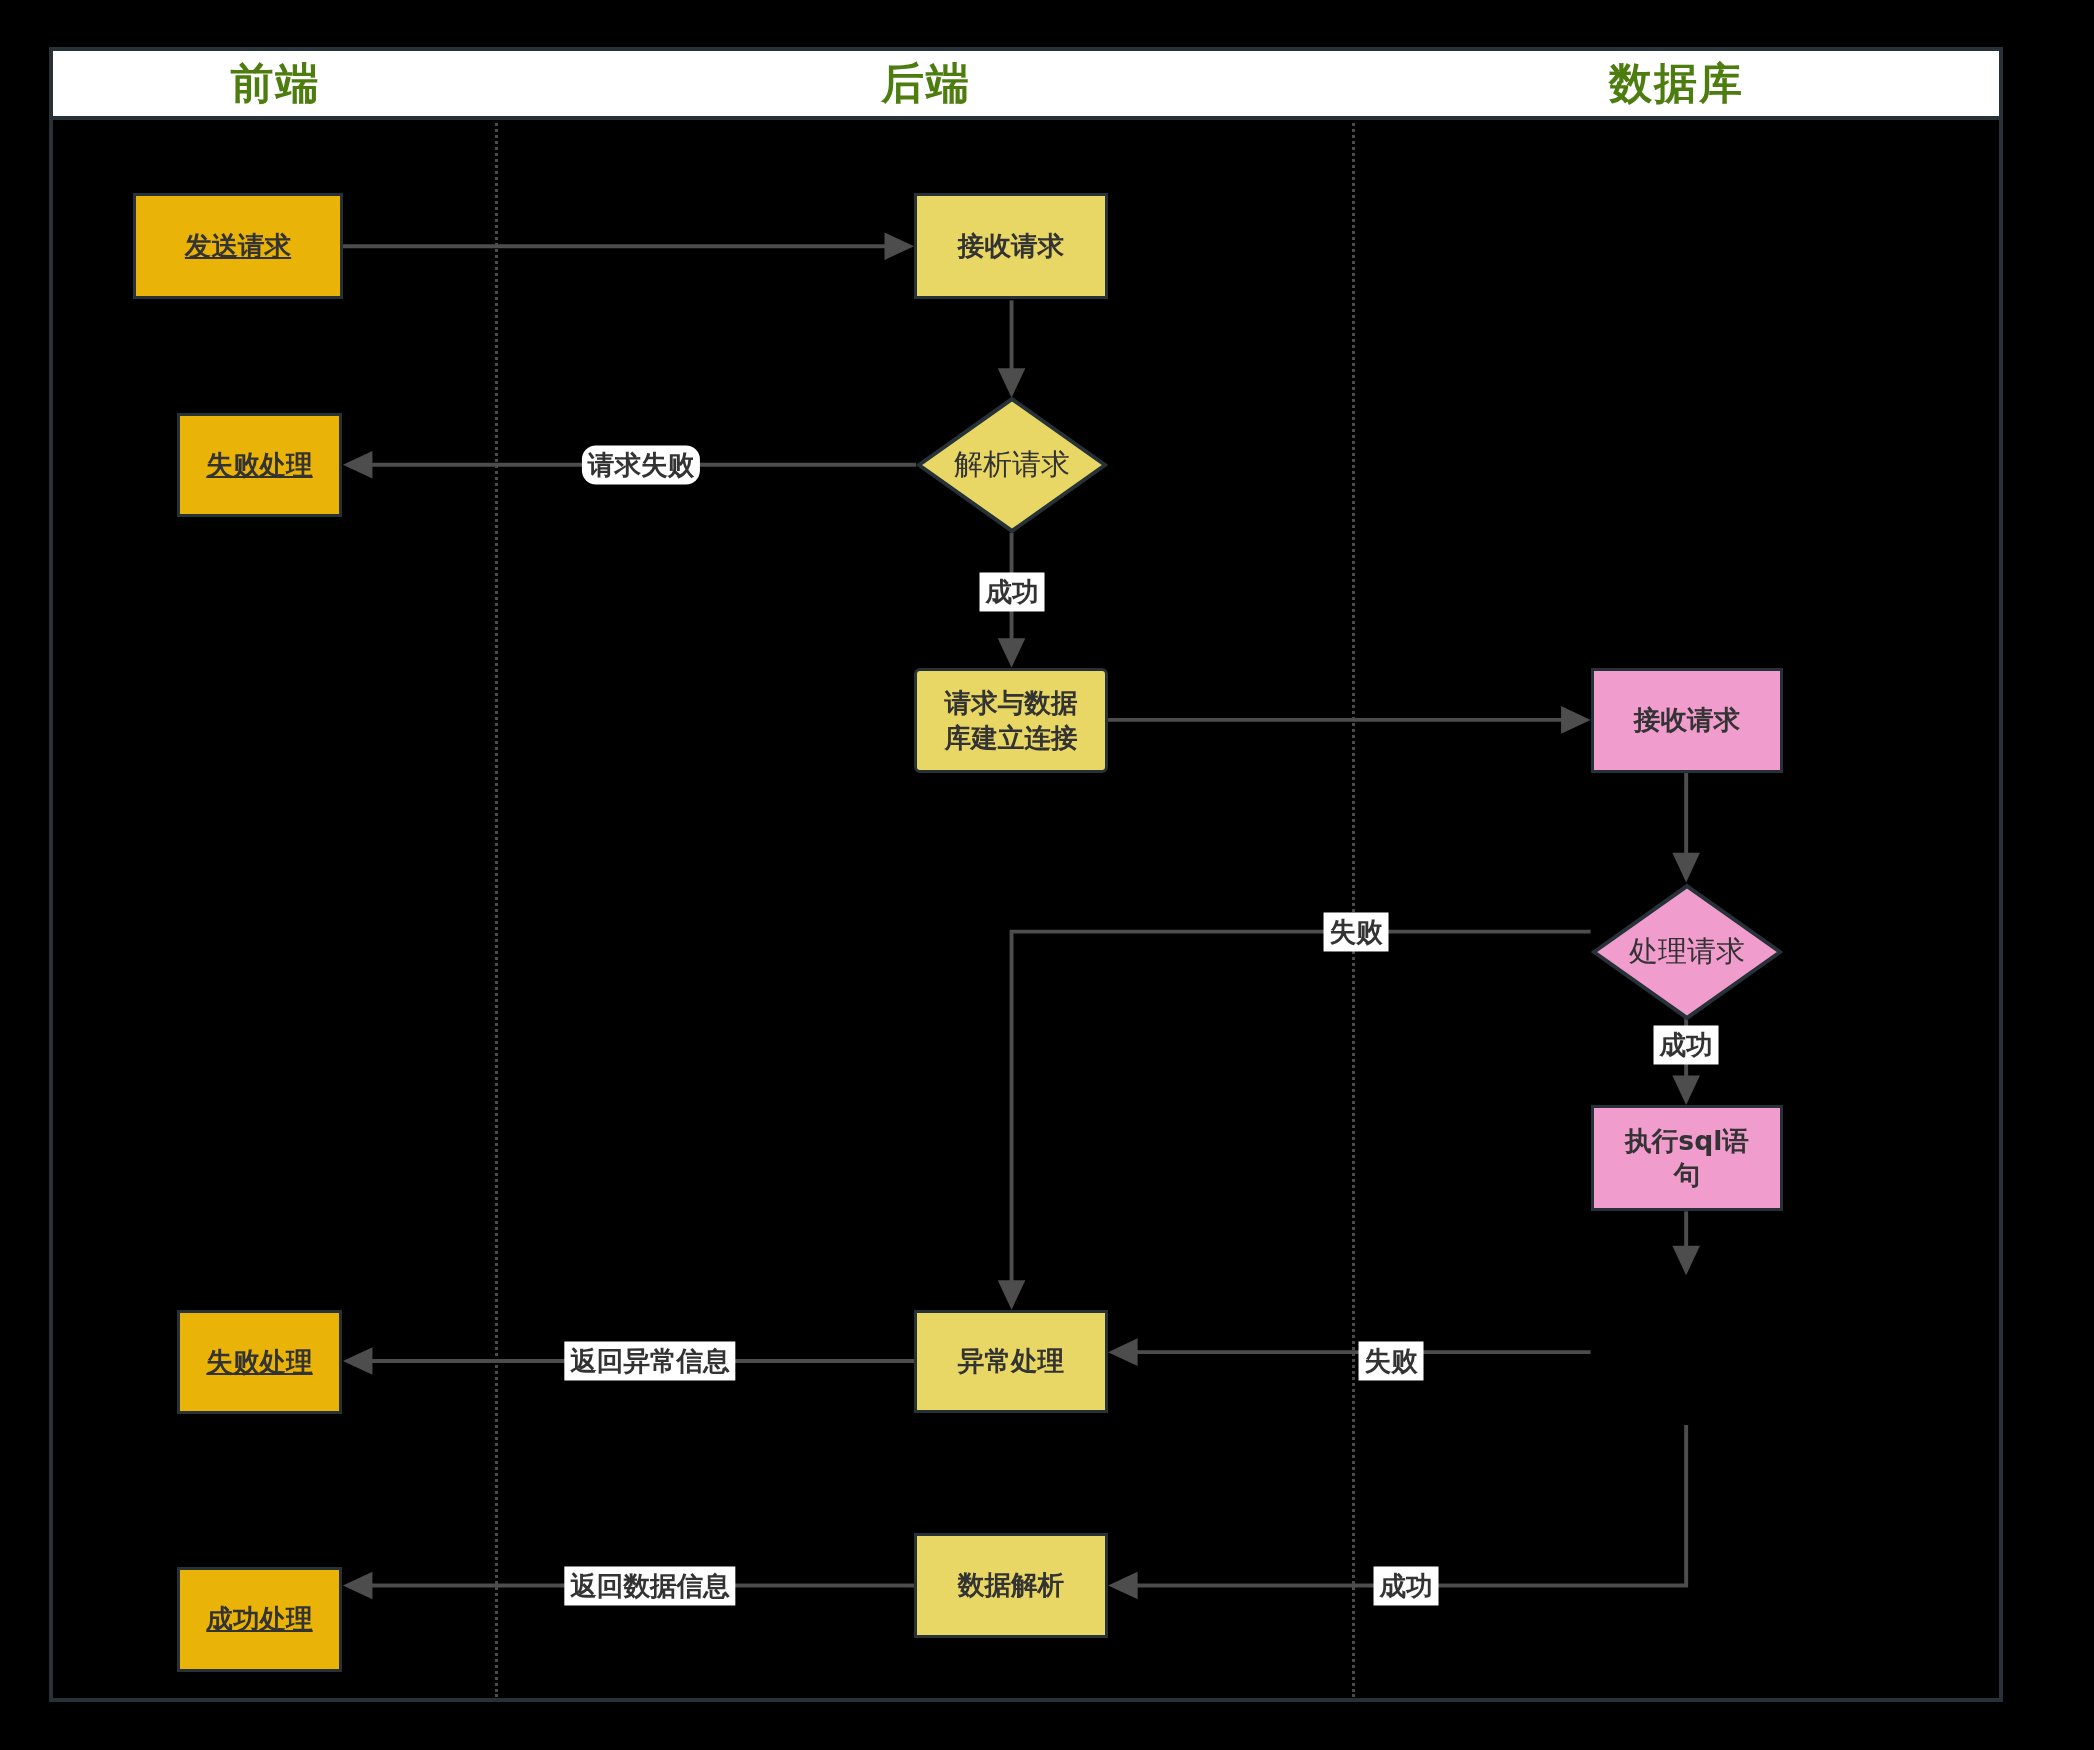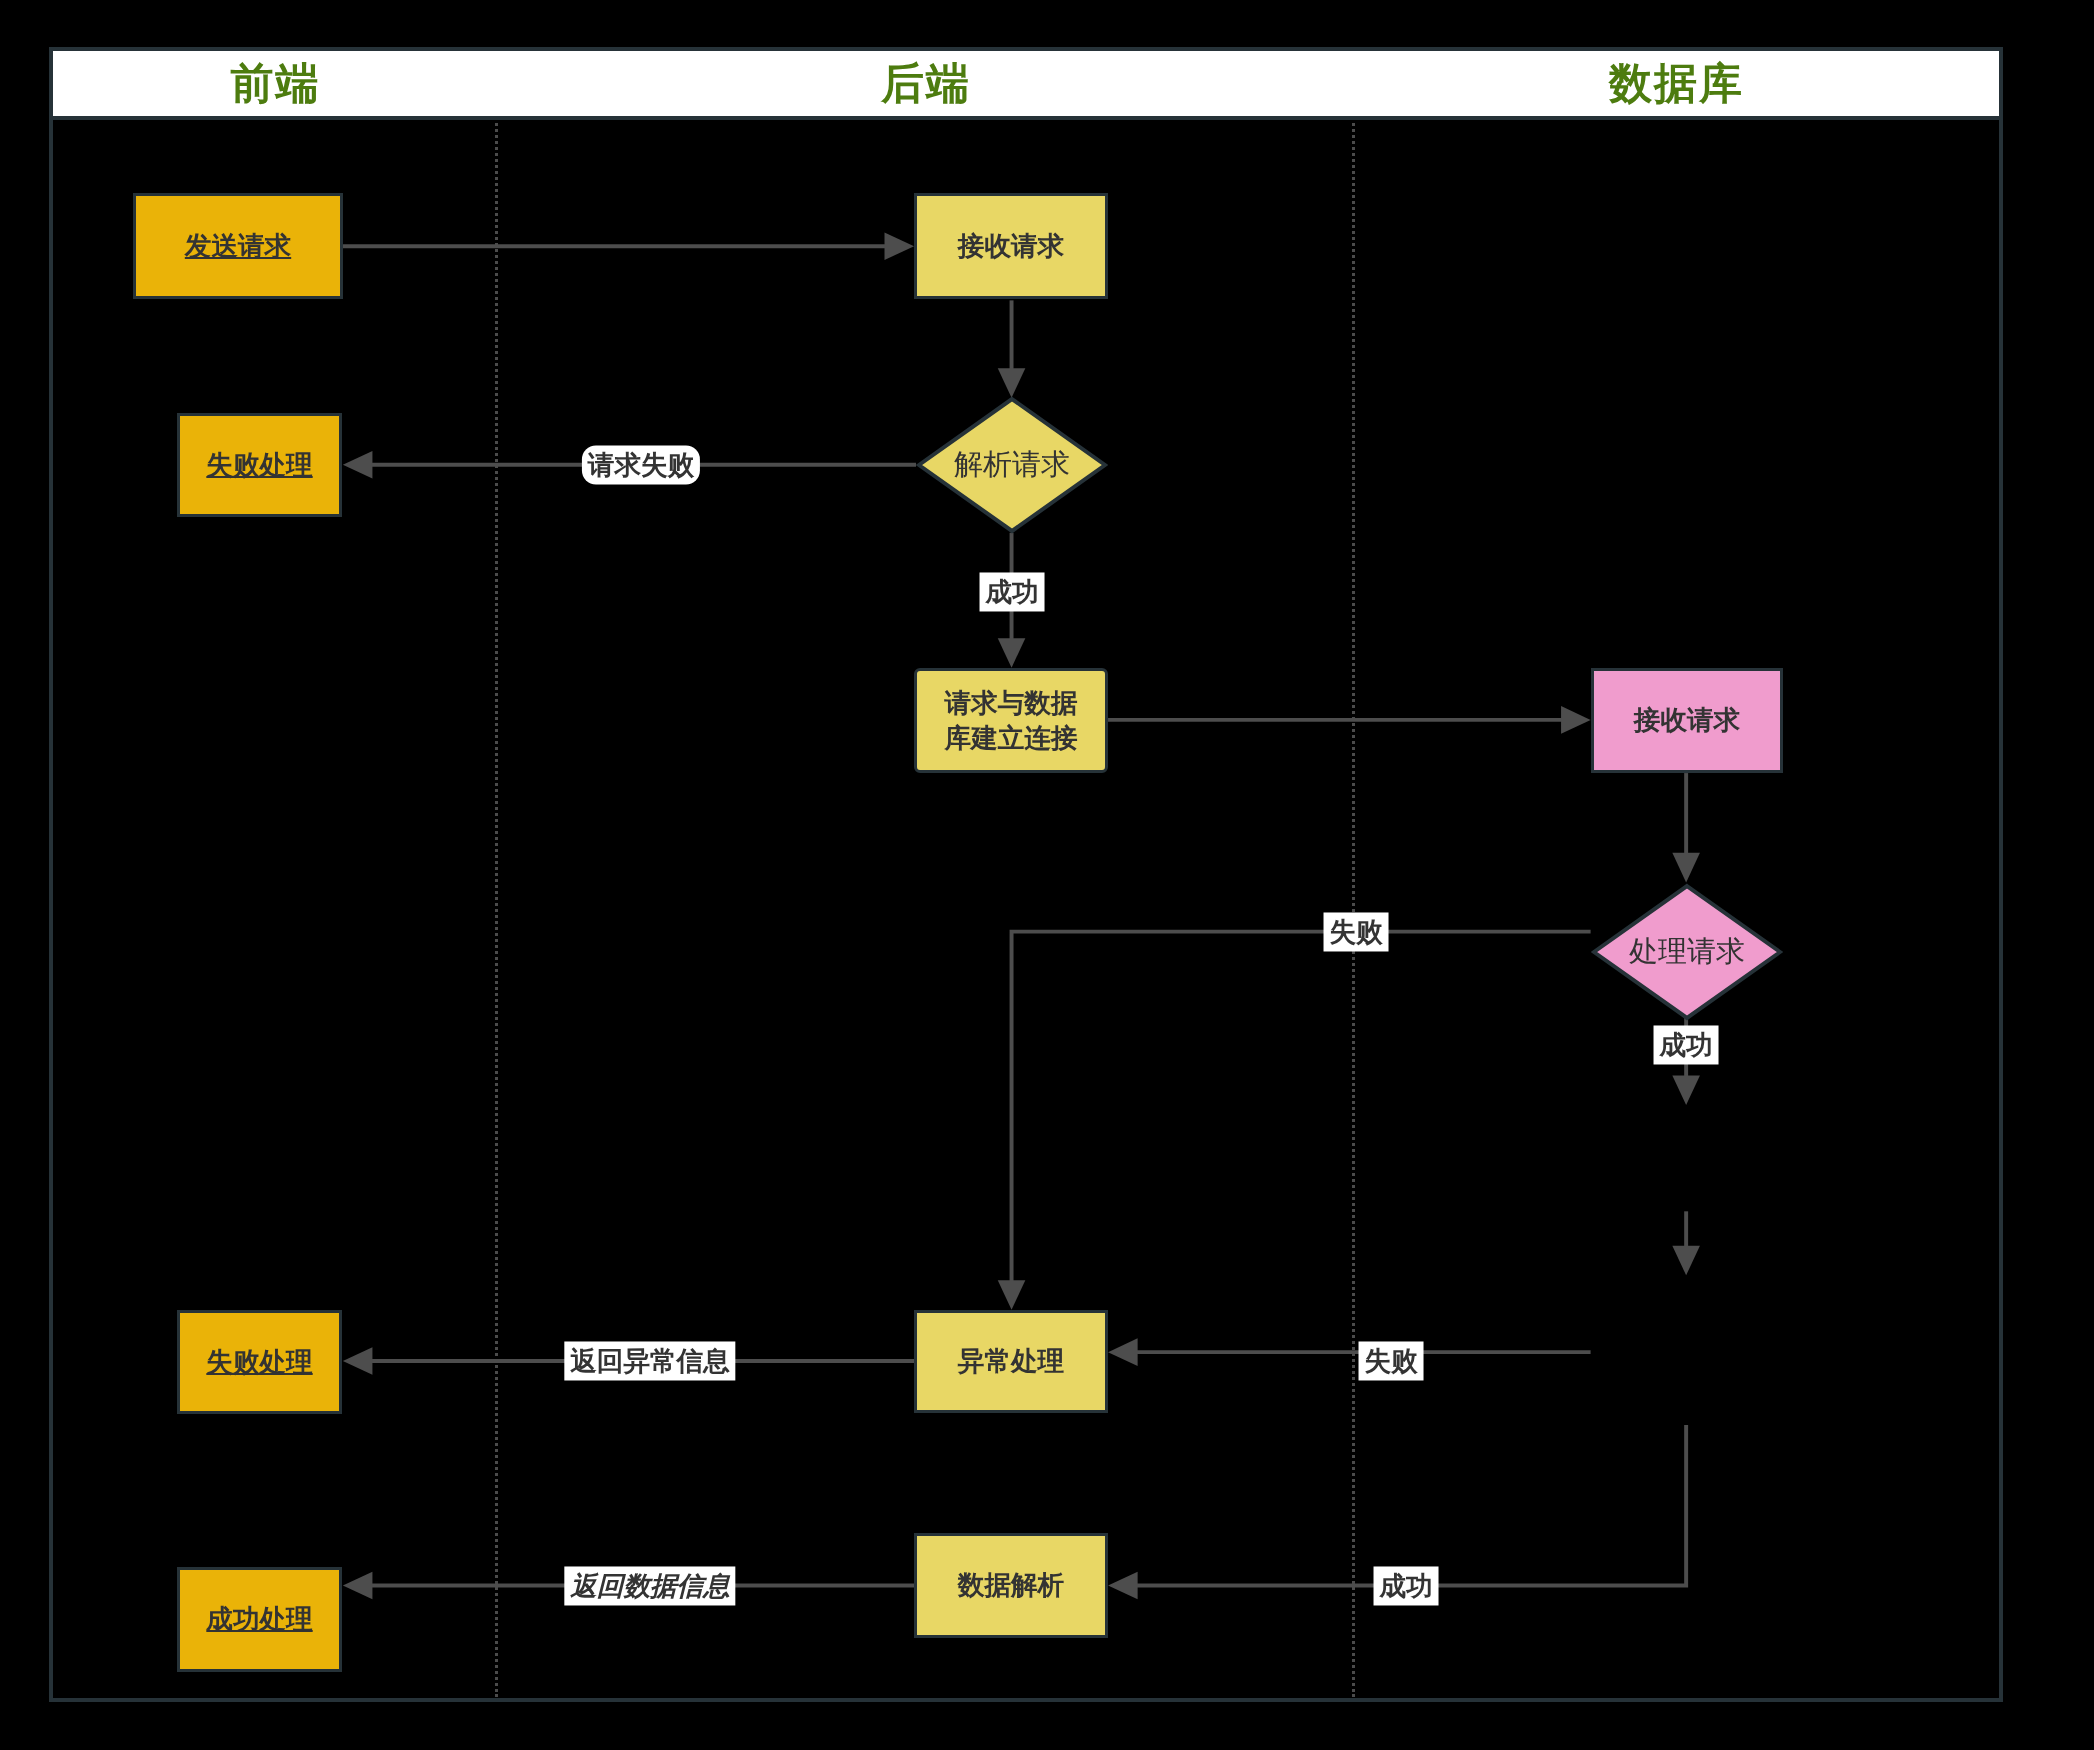--- a/index.html
+++ b/index.html
@@ -215,20 +215,24 @@
 
   <div class="node pink" style="left:1591px; top:668px; width:192px; height:105px;">接收请求</div>
 
   <div class="diamond" style="left:1591px; top:883px; width:192px; height:138px;">
     <svg width="192" height="138" viewBox="0 0 195 140">
       <polygon points="97.5,3 192,70 97.5,137 3,70" fill="#f09ccd" stroke="#263238" stroke-width="4"></polygon>
     </svg>
     <span class="dlabel">处理请求</span>
   </div>
 
+  <div class="node pink" style="left:1591px; top:1105px; width:192px; height:106px; flex-direction:column;">
+    <span>执行sql语</span>
+    <span>句</span>
+  </div>
 
 
   <div class="node yellow" style="left:914px; top:1310px; width:194px; height:103px;">异常处理</div>
 
   <div class="node cyan" style="left:177px; top:1310px; width:165px; height:104px;">失败处理</div>
 
   <div class="node yellow" style="left:914px; top:1533px; width:194px; height:105px;">数据解析</div>
 
   <div class="node cyan" style="left:177px; top:1533px; width:165px; height:105px;margin-top:34px;">成功处理</div>
 
@@ -239,16 +243,16 @@
   <div class="elabel" style="left:1356px; top:932px;">失败</div>
 
   <div class="elabel" style="left:1686px; top:1045px;">成功</div>
 
   <div class="elabel" style="left:1391px; top:1361px;">失败</div>
 
   <div class="elabel" style="left:650px; top:1361px;">返回异常信息</div>
 
   <div class="elabel" style="left:1406px; top:1586px;">成功</div>
 
-  <div class="elabel" style="left:650px; top:1586px;font-style:italic;">返回数据信息</div>
+  <div class="elabel" style="left:650px; top:1586px;">返回数据信息</div>
 
 </div>
 
 
 </body></html>

